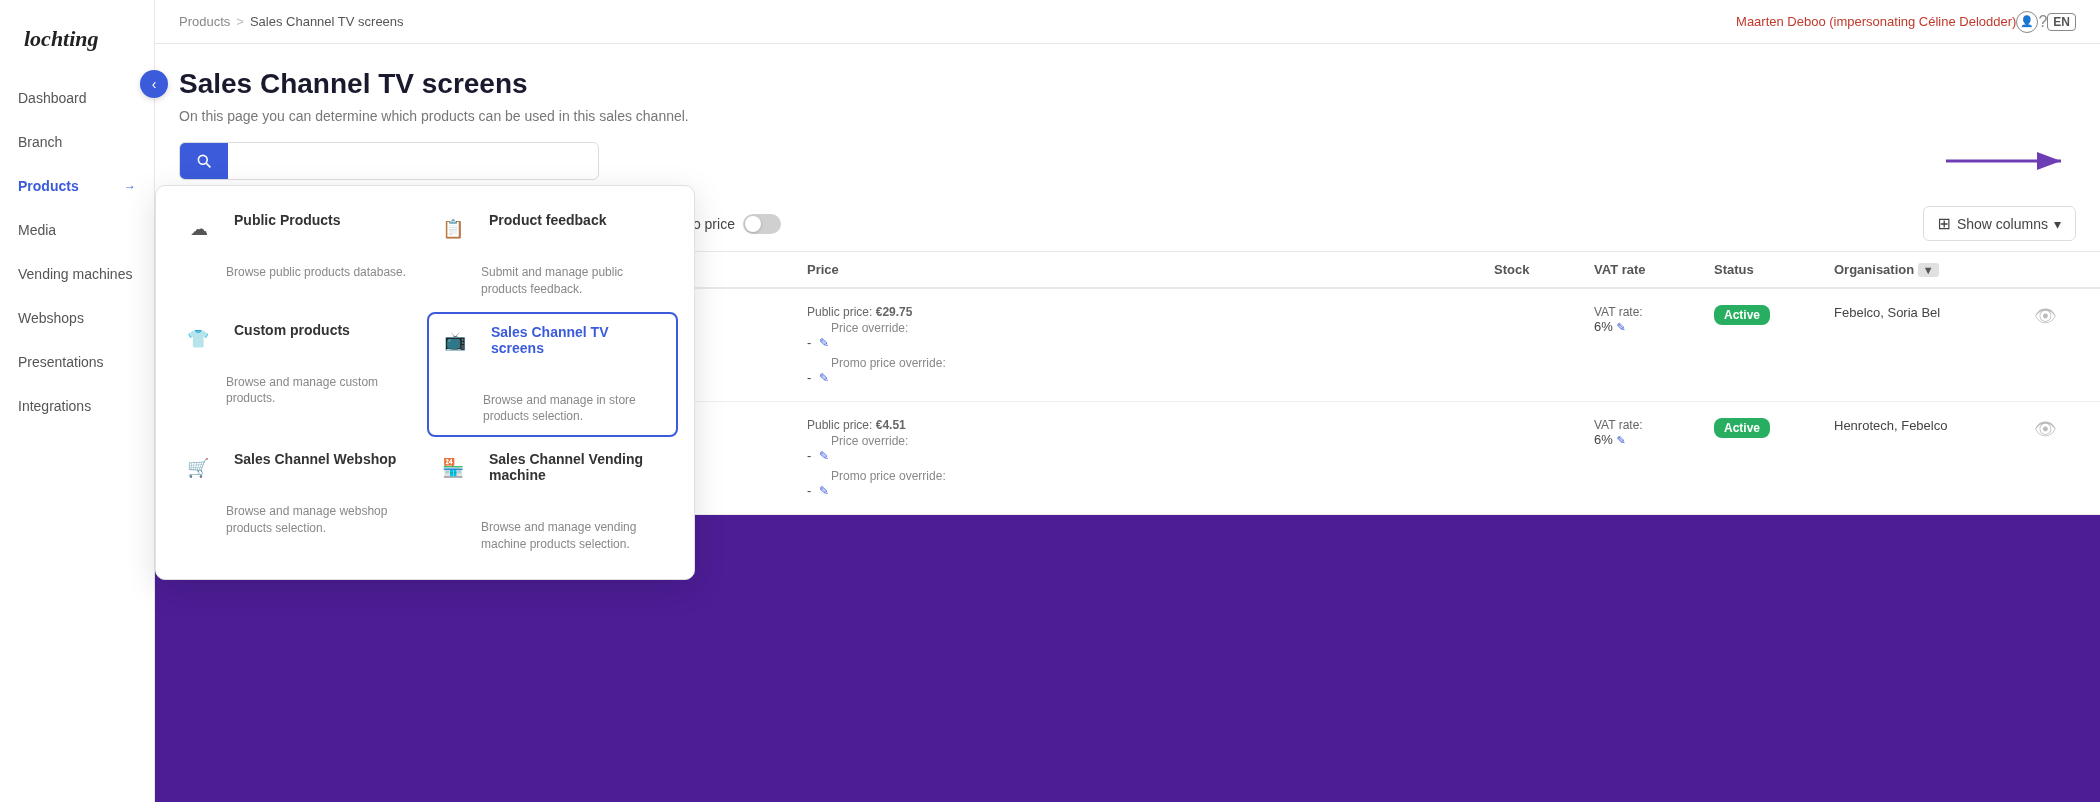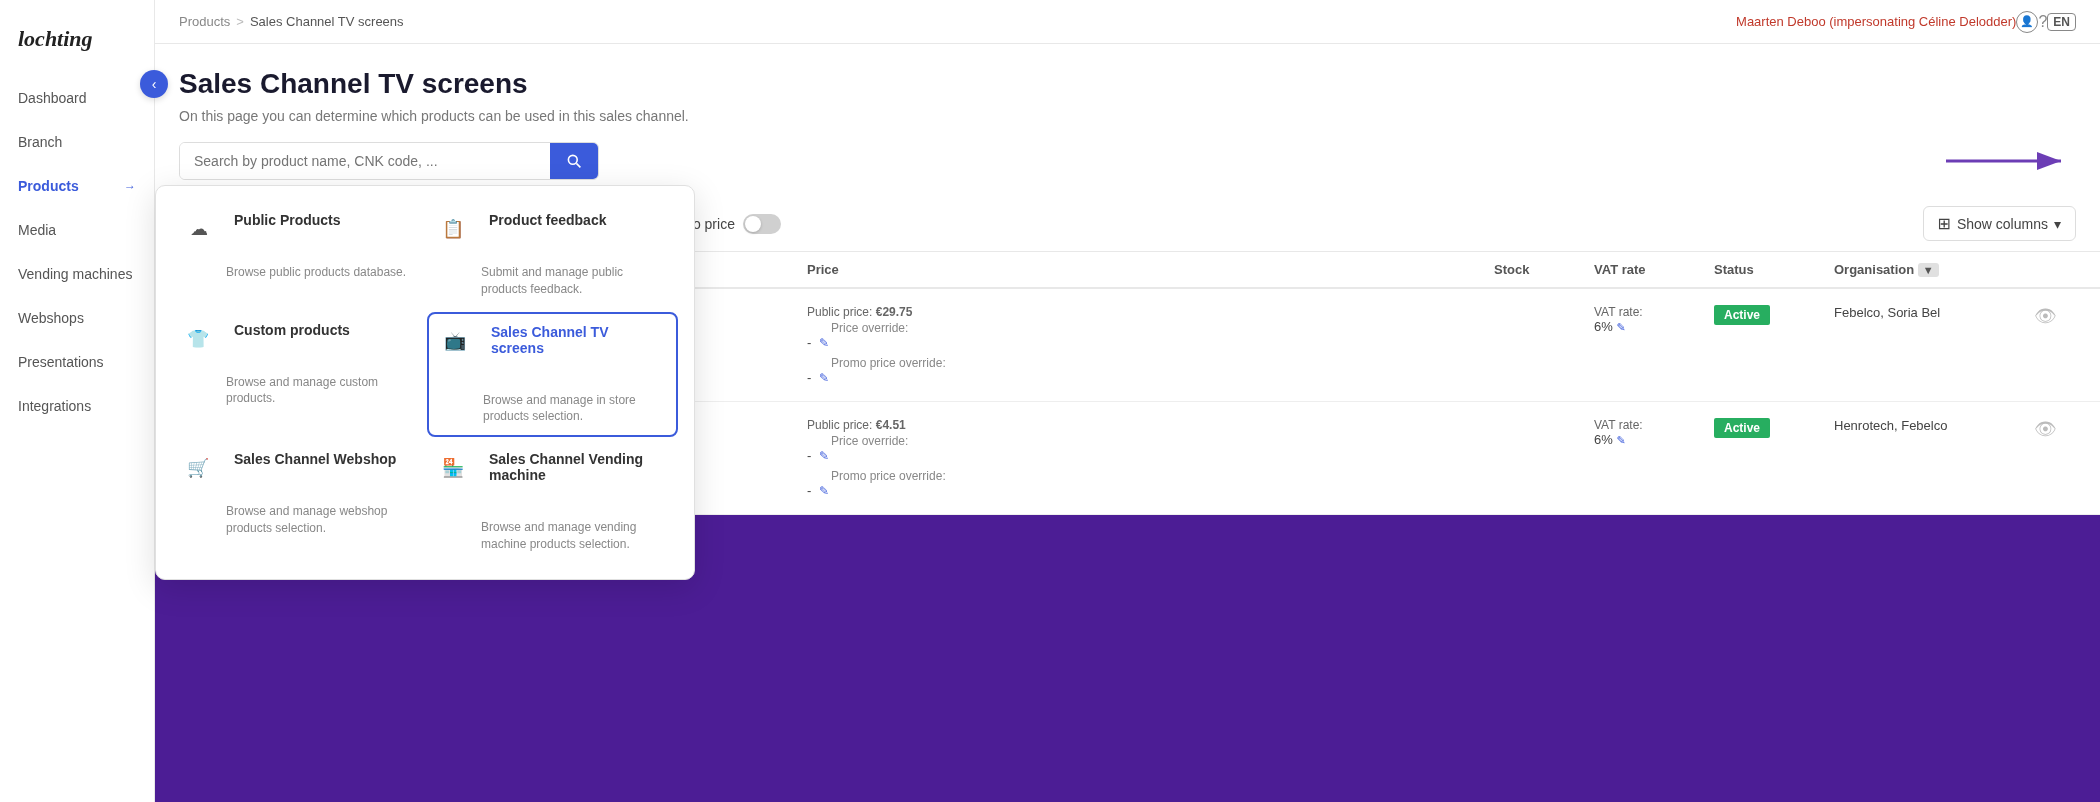--- a/index.html
+++ b/index.html
@@ -2,21 +2,21 @@
 <html><head>
   <meta charset="utf-8">
   <style>
     * { box-sizing: border-box; margin: 0; padding: 0; }
     body { font-family: -apple-system, BlinkMacSystemFont, 'Segoe UI', sans-serif; background: #f5f6fa; font-size: 14px; color: #333; overflow: hidden; }
 
     .app-layout { display: flex; height: 802px; width: 2100px; }
 
     
     .sidebar { width: 155px; background: #fff; border-right: 1px solid #e8e8e8; display: flex; flex-direction: column; padding: 16px 0; flex-shrink: 0; }
-    .logo { padding: 10px 18px 24px; }
+    .logo { padding: 10px 24px 24px; }
     .logo-text { font-family: Georgia, serif; font-size: 22px; color: #222; font-style: italic; font-weight: 600; }
     .sidebar-item { padding: 14px 18px; font-size: 14px; color: #555; cursor: pointer; position: relative; display: flex; align-items: flex-start; gap: 6px; }
     .sidebar-item.active { color: #3b5bdb; font-weight: 600; }
     .sidebar-item .arrow-right { margin-left: auto; color: #3b5bdb; font-size: 12px; }
 
     
     .main { flex: 1; display: flex; flex-direction: column; overflow: hidden; }
 
     
     .topbar { background: #fff; padding: 10px 24px; display: flex; align-items: center; justify-content: space-between; border-bottom: 1px solid #e8e8e8; height: 44px; }
@@ -73,21 +73,21 @@
     .tag-pack { background: #555; color: #fff; }
     .tag-product { background: #555; color: #fff; }
     .tag-webshop { background: #5bc0de; color: #fff; font-size: 10px; padding: 2px 7px; border-radius: 10px; }
     .product-name { font-size: 13px; color: #444; margin-top: 4px; }
     .lang-label { font-size: 11px; color: #888; font-style: italic; }
 
     .price-label { font-size: 12px; color: #666; margin-bottom: 2px; }
     .price-override { font-size: 12px; color: #888; margin-left: 24px; }
     .price-edit { color: #3b5bdb; cursor: pointer; font-size: 12px; margin-left: 4px; }
 
-    .status-badge { display: inline-block; padding: 3px 10px; border-radius: 2px; font-size: 12px; font-weight: 700; color: #fff; background: #27ae60; }
+    .status-badge { display: inline-block; padding: 3px 10px; border-radius: 8px; font-size: 12px; font-weight: 700; color: #fff; background: #27ae60; }
     .status-badge.active { background: #27ae60; }
 
     .vat-label { font-size: 12px; color: #666; }
     .vat-edit { color: #3b5bdb; cursor: pointer; font-size: 11px; }
 
     .org-name { font-size: 13px; color: #444; }
     .eye-icon { color: #bbb; cursor: pointer; font-size: 18px; }
 
     
     .dropdown-overlay { position: absolute; top: 185px; left: 155px; width: 540px; background: #fff; border: 1px solid #e0e0e0; border-radius: 10px; box-shadow: 0 8px 32px rgba(0,0,0,0.13); z-index: 100; padding: 16px; }
@@ -153,21 +153,20 @@
         <span class="help-icon">?</span>
         <span class="lang-badge">EN</span>
       </div>
     </div>
 
     <div class="page-header" style="background:#fff; padding: 24px 24px 0;">
       <div class="page-title">Sales Channel TV screens</div>
       <div class="page-subtitle">On this page you can determine which products can be used in this sales channel.</div>
       <div class="search-row">
         <div class="search-box">
-          <input class="search-input" type="text" placeholder="Search by product name, CNK code, ..." style="">
           <button class="search-btn">
             <svg viewBox="0 0 20 20" xmlns="http://www.w3.org/2000/svg">
                 <circle cx="8.5" cy="8.5" r="5.5" stroke="white" stroke-width="2" fill="none"></circle>
                 <line x1="13" y1="13" x2="18" y2="18" stroke="white" stroke-width="2"></line>
               </svg>
           </button>
         </div>
         <div class="arrow-cta">
           <svg width="130" height="36" viewBox="0 0 130 36">
             <defs>

